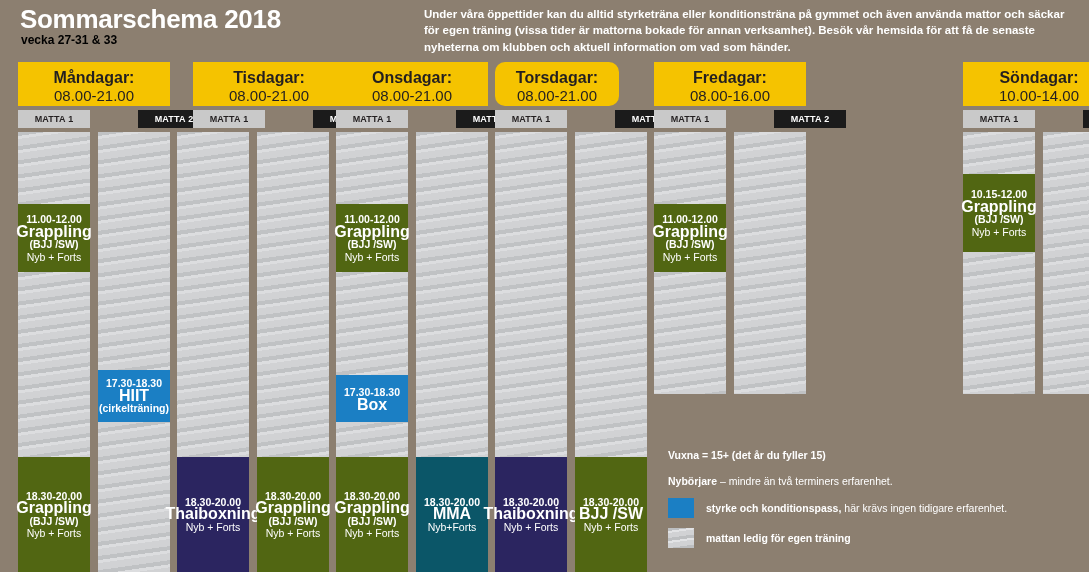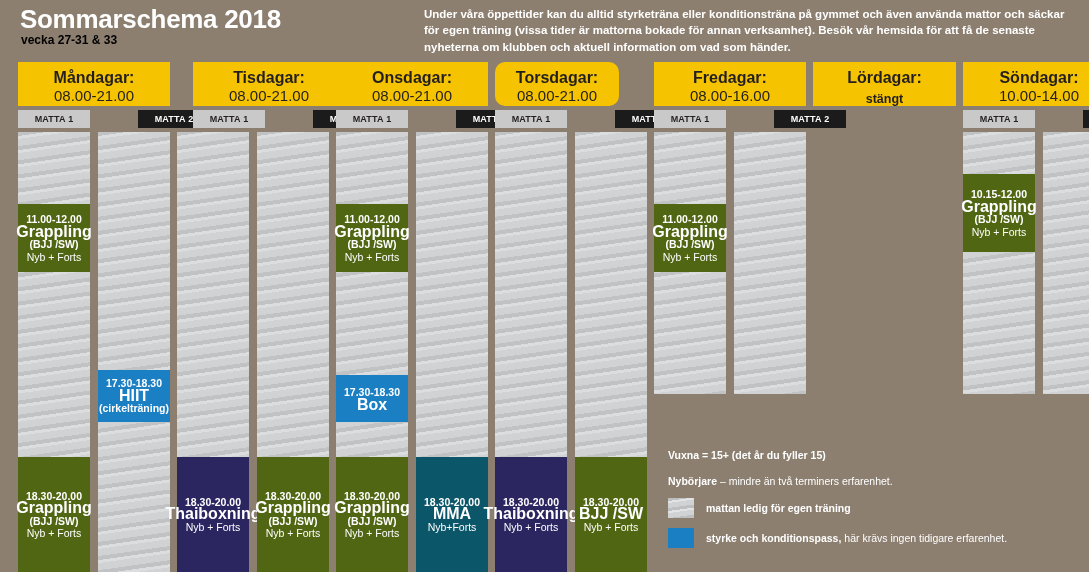--- a/index.html
+++ b/index.html
@@ -117,26 +117,20 @@
       <div class="day" style="left: 636px; width: 152px;">
         <div class="dayhead" style="width: 152px;">
           <div class="dn">Fredagar:</div>
           <div class="dt">08.00-16.00</div>
         </div>
         <div class="mats" style="width: 152px;">
           <div class="mat m1" style="left: 0px; width: 72px;">MATTA 1</div>
           <div class="mat m2" style="left: 80px; width: 72px;">MATTA 2</div>
         </div>
       </div>
-      <div class="day" style="left: 795px; width: 143px;">
-        <div class="dayhead closed" style="width: 143px;">
-          <div class="dn">Lördagar:</div>
-          <div class="dt">stängt</div>
-        </div>
-      </div>
       <div class="day" style="left: 945px; width: 152px;">
         <div class="dayhead" style="width: 152px;">
           <div class="dn">Söndagar:</div>
           <div class="dt">10.00-14.00</div>
         </div>
         <div class="mats" style="width: 152px;">
           <div class="mat m1" style="left: 0px; width: 72px;">MATTA 1</div>
           <div class="mat m2" style="left: 80px; width: 72px;">MATTA 2</div>
         </div>
       </div>
@@ -236,22 +230,22 @@
         </div>
       </div>
       <div class="col" style="left: 1025px; width: 72px; height: 262px;"></div>
     </div>
 
   <div class="legend">
     <div class="lg-row lg-b">Vuxna = 15+ (det år du fyller 15)</div>
     <div class="lg-sp"></div>
     <div class="lg-row"><span class="lg-b">Nybörjare</span><span> – mindre än två terminers erfarenhet.</span></div>
     <div class="lg-item">
+      <span class="sw blue"></span>
+      <span class="lg-txt"><span class="lg-b">styrke och konditionspass,</span><span> här krävs ingen tidigare erfarenhet.</span></span>
+    </div>
+    <div class="lg-item">
       <span class="sw hatch"></span>
       <span class="lg-txt lg-b">mattan ledig för egen träning</span>
     </div>
-    <div class="lg-item">
-      <span class="sw blue"></span>
-      <span class="lg-txt"><span class="lg-b">styrke och konditionspass,</span><span> här krävs ingen tidigare erfarenhet.</span></span>
-    </div>
   </div>
 
 </div>
 
 </body></html>

